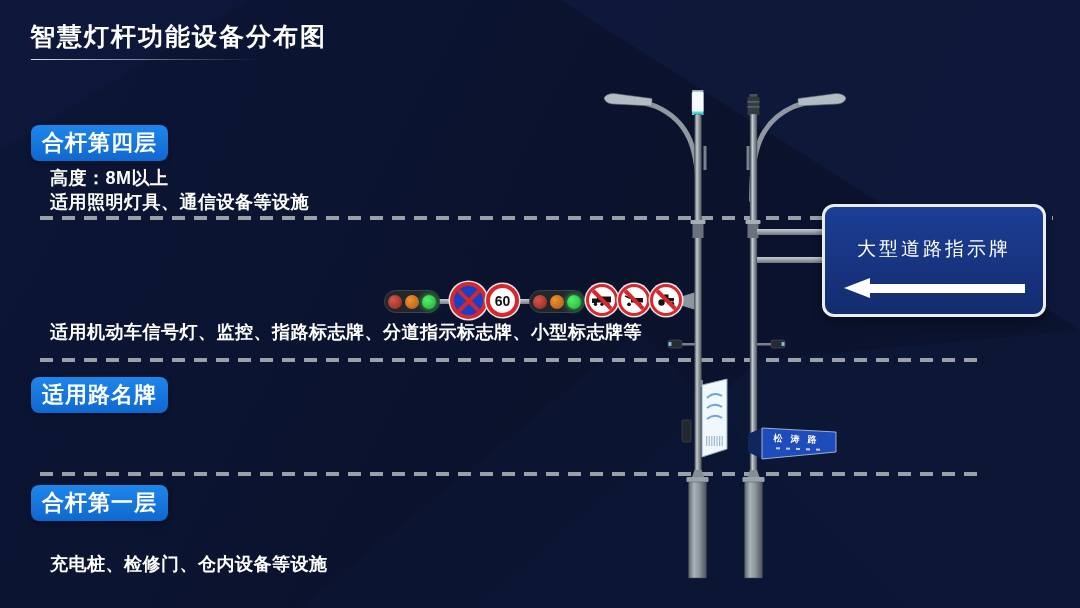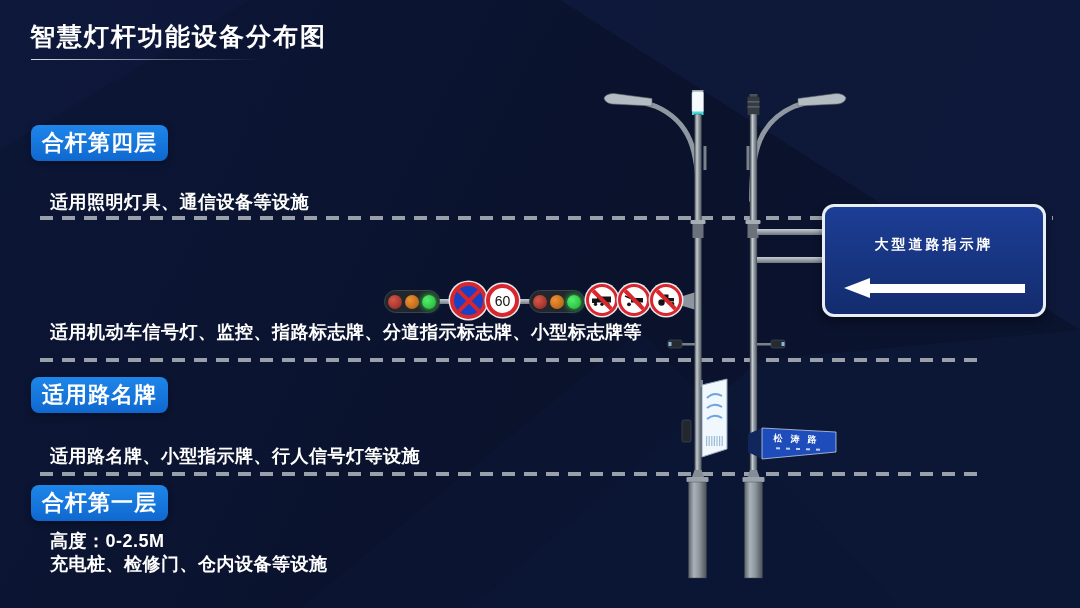--- a/index.html
+++ b/index.html
@@ -53,33 +53,33 @@
   .lamp.amber{background:radial-gradient(circle at 35% 35%,#f09030,#a85a12);}
   .lamp.green{background:radial-gradient(circle at 35% 35%,#52f06a,#1fae36);box-shadow:0 0 6px #2ee04a;}
 
   .sign-circle{position:absolute;border-radius:50%;box-sizing:border-box;z-index:2;
     box-shadow:0 0 0 1.5px #e6e9ee;}
   .no-stop{left:450px;top:282px;width:37px;height:37px;background:#1742c8;border:4px solid #d8262c;overflow:hidden;}
   .no-stop .x{position:absolute;left:50%;top:50%;width:4px;height:30px;background:#d8262c;}
   .no-stop .x1{transform:translate(-50%,-50%) rotate(45deg);}
   .no-stop .x2{transform:translate(-50%,-50%) rotate(-45deg);}
   .speed{left:486px;top:284px;width:33px;height:33px;background:#fff;border:4px solid #d8262c;
-    display:flex;align-items:center;justify-content:center;color:#111;font-size:14px;font-weight:400;}
+    display:flex;align-items:center;justify-content:center;color:#111;font-size:14px;font-weight:700;}
   .prohibit{width:32px;height:32px;top:284px;background:#fff;border:3px solid #d8262c;
     display:flex;align-items:center;justify-content:center;overflow:hidden;}
   .p1{left:586px}.p2{left:618px}.p3{left:650px}
   .prohibit .slash{position:absolute;left:50%;top:50%;width:3.5px;height:30px;background:#d8262c;
     transform:translate(-50%,-50%) rotate(-45deg);}
 
   
   .big-sign{position:absolute;left:822px;top:204px;width:224px;height:113px;z-index:4;
     background:linear-gradient(180deg,#1c3e96,#142c6e);border:3px solid #e9eef6;border-radius:12px;
     box-sizing:border-box;box-shadow:0 4px 10px rgba(0,0,0,.4);}
   .big-sign .label{position:absolute;left:0;top:29px;width:100%;text-align:center;color:#fff;
-    font-size:14px;font-weight:700;letter-spacing:3px;white-space:nowrap;}
+    font-size:19px;font-weight:400;letter-spacing:3px;white-space:nowrap;}
   .big-sign .arr-tri{position:absolute;left:19px;top:71px;width:0;height:0;
     border-top:10px solid transparent;border-bottom:10px solid transparent;border-right:26px solid #fff;}
   .big-sign .arr-bar{position:absolute;left:44px;top:77px;width:156px;height:9px;background:#fff;}
 
   
   .road-name{position:absolute;left:764px;top:433px;width:70px;z-index:5;color:#fff;
     font-size:9px;font-weight:700;letter-spacing:8px;text-align:center;transform:rotate(2deg);
     white-space:nowrap;}
   .road-name .ticks{margin:2px auto 0;width:46px;height:2px;opacity:.75;
     background:repeating-linear-gradient(90deg,#fff 0 4px,transparent 4px 10px);}
@@ -98,29 +98,28 @@
   </svg>
 
   <div class="page-title">智慧灯杆功能设备分布图</div>
   <div class="title-underline"></div>
 
   <div class="dash dash1"></div>
   <div class="dash dash2"></div>
   <div class="dash dash3"></div>
 
   <div class="badge b4">合杆第四层</div>
+  <div class="ltxt h4">高度：8M以上</div>
   <div class="ltxt d4">适用照明灯具、通信设备等设施</div>
 
   <div class="ltxt d3">适用机动车信号灯、监控、指路标志牌、分道指示标志牌、小型标志牌等</div>
 
   <div class="badge b2">适用路名牌</div>
-  <div class="ltxt d2">适用路名牌、小型指示牌、行人信号灯等设施</div>
 
   <div class="badge b1">合杆第一层</div>
-  <div class="ltxt h1">高度：0-2.5M</div>
   <div class="ltxt d1">充电桩、检修门、仓内设备等设施</div>
 
   <div class="tbar"></div>
   <div class="tcone"></div>
 
   <div class="tl-housing tl1">
     <span class="lamp red"></span>
     <span class="lamp amber"></span>
     <span class="lamp green"></span>
   </div>

